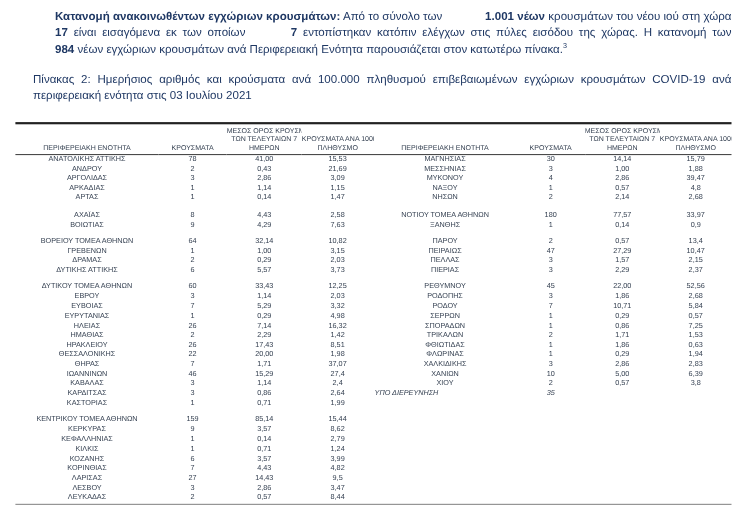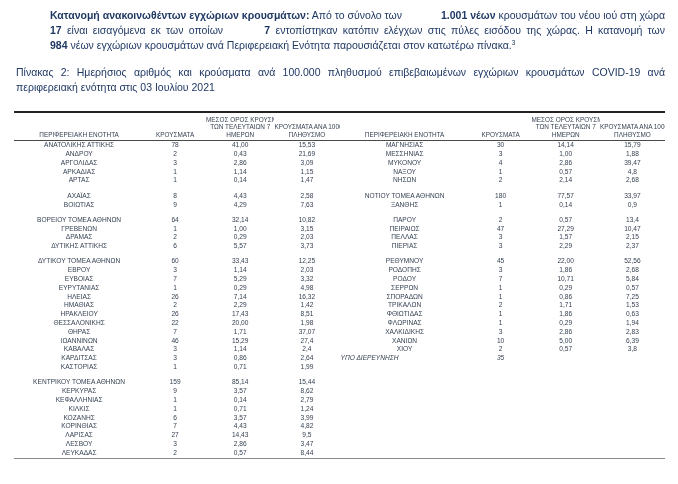--- a/index.html
+++ b/index.html
@@ -15,21 +15,21 @@
     font-size:10.5px; line-height:15px;
     text-align:justify;
     margin:0 0 12px 0;
   }
   .intro b { font-weight:bold;padding-left:36px; }
   sup.fn { font-size:6.5px; vertical-align:super; line-height:0; }
 
   .caption {
     font-size:10.5px; line-height:15px;
     text-align:justify;
-    margin:0 0 16px 2px;
+    margin:0 0 16px 16px;
   }
 
   .tables {
     display:flex; align-items:flex-start;
     border-top:2px solid #222222;
     border-bottom:1px solid #8a8a8a;
   }
   table { width:50%; border-collapse:collapse; table-layout:fixed; }
   col.c-region  { width:40%; }
   col.c-cases   { width:19%; }

